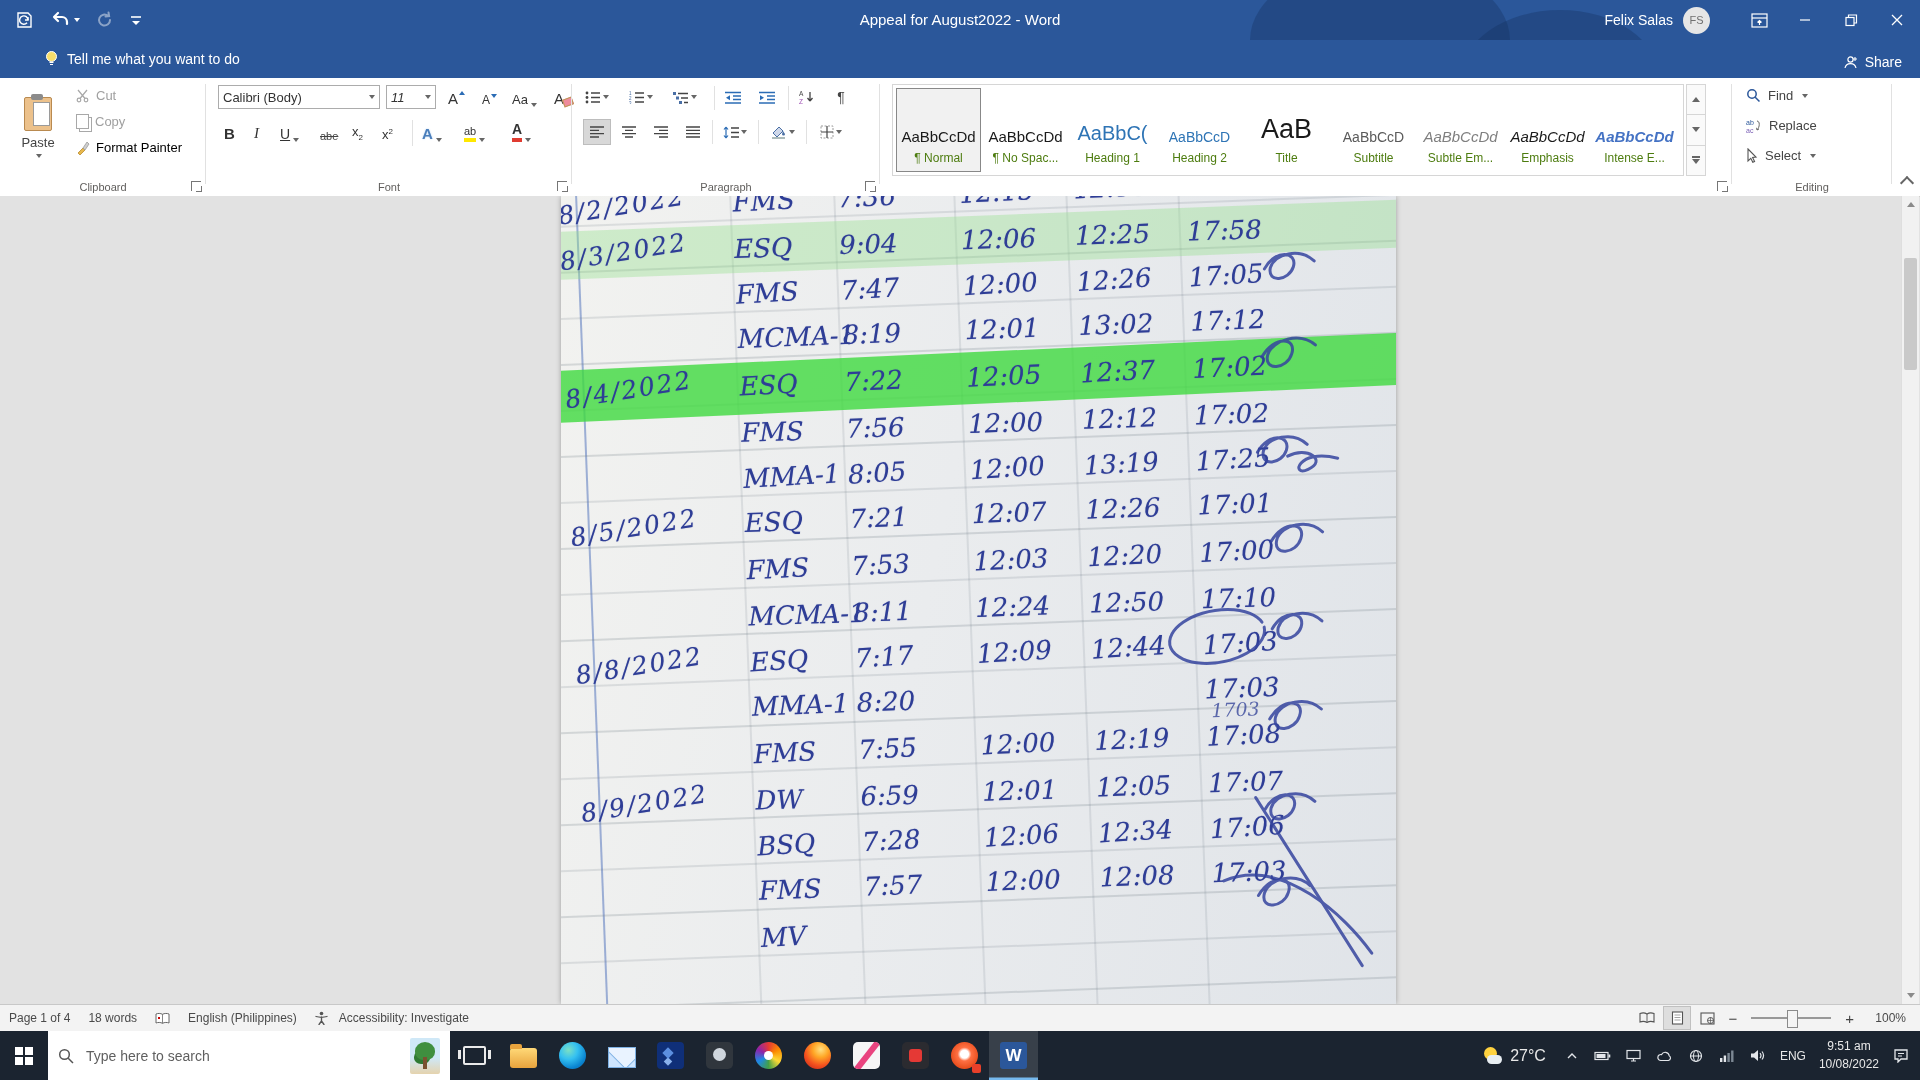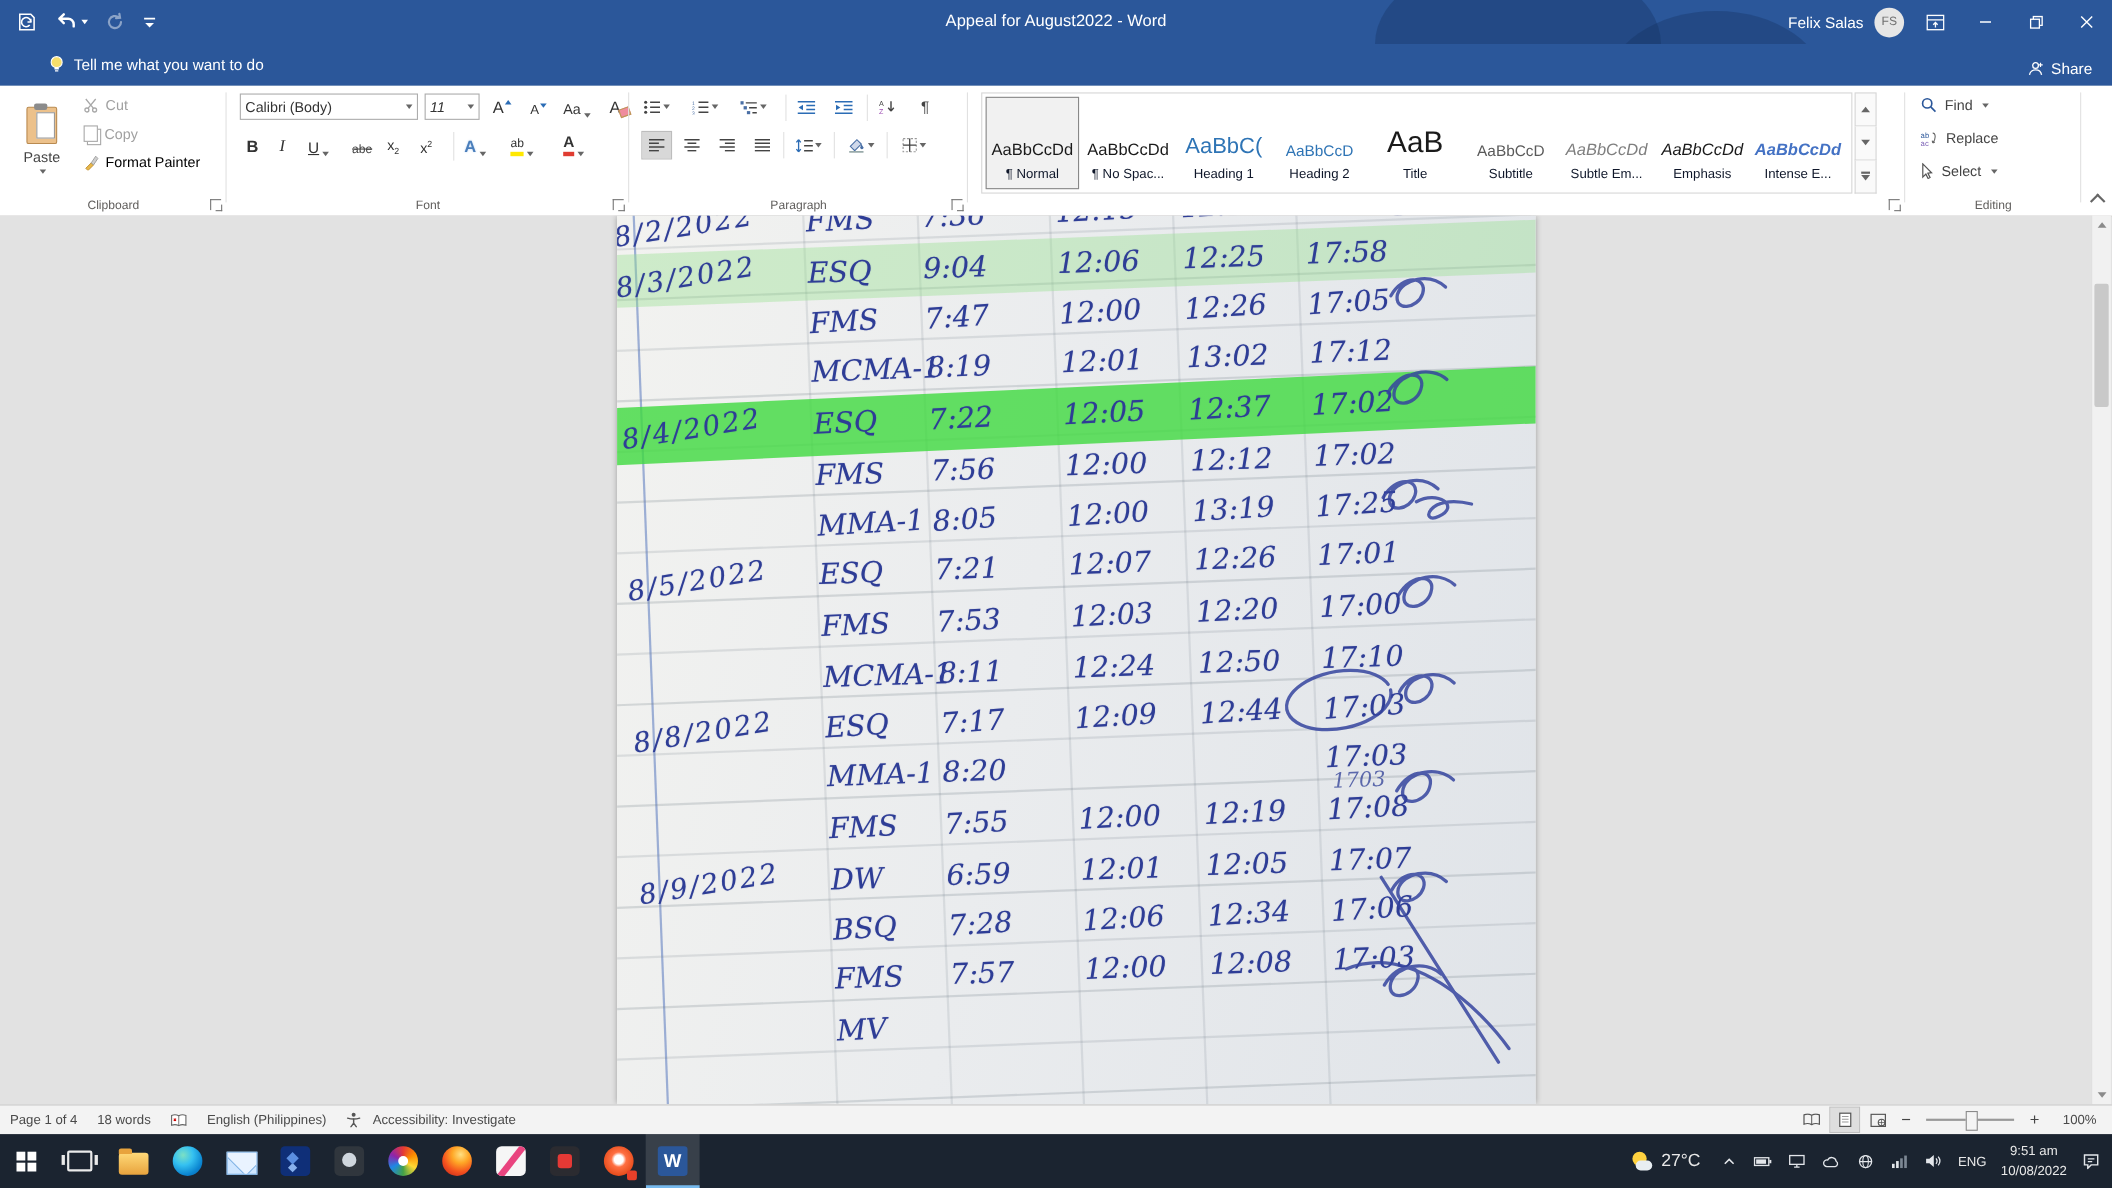--- a/index.html
+++ b/index.html
@@ -12,21 +12,21 @@
   .titlebar .deco1,.titlebar .deco2{position:absolute;border-radius:50%;background:rgba(20,48,94,.35);}
   .deco1{width:260px;height:160px;left:1250px;top:-40px;}
   .deco2{width:200px;height:140px;left:1460px;top:10px;}
   .qat{position:absolute;left:14px;top:0;height:40px;display:flex;align-items:center;gap:16px;z-index:2;}
   .qbtn{display:flex;align-items:center;gap:2px;color:#fff;font-size:15px;}
   .qbtn.dis{opacity:.45;}
   .wtitle{position:absolute;left:0;right:0;top:0;height:40px;line-height:40px;text-align:center;font-size:15px;z-index:1;}
   .tbright{position:absolute;right:0;top:0;height:40px;display:flex;align-items:center;z-index:2;}
   .uname{font-size:14px;margin-right:10px;}
   .avatar{width:27px;height:27px;border-radius:50%;background:#e6e6e6;color:#707070;font-size:11px;
-          display:flex;align-items:center;justify-content:center;margin-right:5px;}
+          display:flex;align-items:center;justify-content:center;margin-right:26px;}
   .capbtn{width:46px;height:40px;display:flex;align-items:center;justify-content:center;}
 
   
   .tabbar{position:absolute;left:0;top:40px;width:1920px;height:38px;background:#2b579a;display:flex;align-items:flex-end;
           padding-left:16px;box-sizing:border-box;color:#fff;}
   .rtab{padding:9px 15px 10px;font-size:14px;cursor:default;white-space:nowrap;}
   .rtab.active{background:#fff;color:#2b579a;}
   .tellme{display:flex;align-items:center;gap:8px;margin-left:28px;padding-bottom:10px;font-size:14px;}
   .sharebox{position:absolute;right:18px;bottom:8px;display:flex;align-items:center;gap:7px;font-size:14px;color:#fff;}
 
@@ -73,21 +73,21 @@
   .scard{width:85px;margin:1px;display:flex;flex-direction:column;align-items:center;justify-content:flex-end;gap:6px;padding:6px 0;box-sizing:border-box;border:1px solid transparent;}
   .scard.selected{border:1px solid #888;background:#f1f1f1;}
   .sprev{white-space:nowrap;color:#1a1a1a;font-size:15px;}
   .sprev.h1{color:#2e74b5;font-size:20px;}
   .sprev.h2{color:#2e74b5;font-size:14px;}
   .sprev.titlecard{font-size:27px;}
   .sprev.subtitle{color:#5a5a5a;font-size:14px;}
   .sprev.subtle{color:#7f7f7f;font-style:italic;}
   .sprev.emphasis{font-style:italic;}
   .sprev.intense{color:#4472c4;font-style:italic;font-weight:600;}
-  .sname{font-size:12px;color:#0f172a;white-space:nowrap;}
+  .sname{font-size:12px;color:#4d7c0f;white-space:nowrap;}
   .galctl{position:absolute;left:806px;top:6px;width:20px;height:92px;display:flex;flex-direction:column;}
   .galbtn{flex:1;border:1px solid #d6d6d6;border-top:none;display:flex;align-items:center;justify-content:center;background:#fafafa;flex-direction:column;gap:1px;}
   .galbtn:first-child{border-top:1px solid #d6d6d6;}
   .tri-u{width:0;height:0;border-left:4px solid transparent;border-right:4px solid transparent;border-bottom:5px solid #666;}
   .tri-d{width:0;height:0;border-left:4px solid transparent;border-right:4px solid transparent;border-top:5px solid #666;}
   .morebar{width:8px;height:2px;background:#666;}
   
   .editrow{position:absolute;left:14px;display:flex;align-items:center;gap:7px;font-size:13px;color:#444;}
   .collapse{position:absolute;right:8px;bottom:8px;width:8px;height:8px;border:solid #666;border-width:0 2px 2px 0;transform:rotate(-135deg);}
 
@@ -761,20 +761,28 @@
 
   <div class="taskbar">
     <div class="startbtn">
       <span class="winlogo">
           <i></i>
           <i></i>
           <i></i>
           <i></i>
         </span>
     </div>
+    <div class="searchbox">
+      <svg width="16" height="16" viewBox="0 0 16 16">
+          <circle cx="6.5" cy="6.5" r="4.8" fill="none" stroke="#555" stroke-width="1.5"></circle>
+          <path d="M10.2 10.2 15 15" stroke="#555" stroke-width="1.5"></path>
+        </svg>
+      <input class="search" placeholder="Type here to search" style="">
+      <span class="treeimg"></span>
+    </div>
     <div class="apps" id="apps">
         <div class="app">
           <span class="ic taskview"></span>
         </div>
         <div class="app">
           <span class="ic folder"></span>
         </div>
         <div class="app">
           <span class="ic edge"></span>
         </div>

